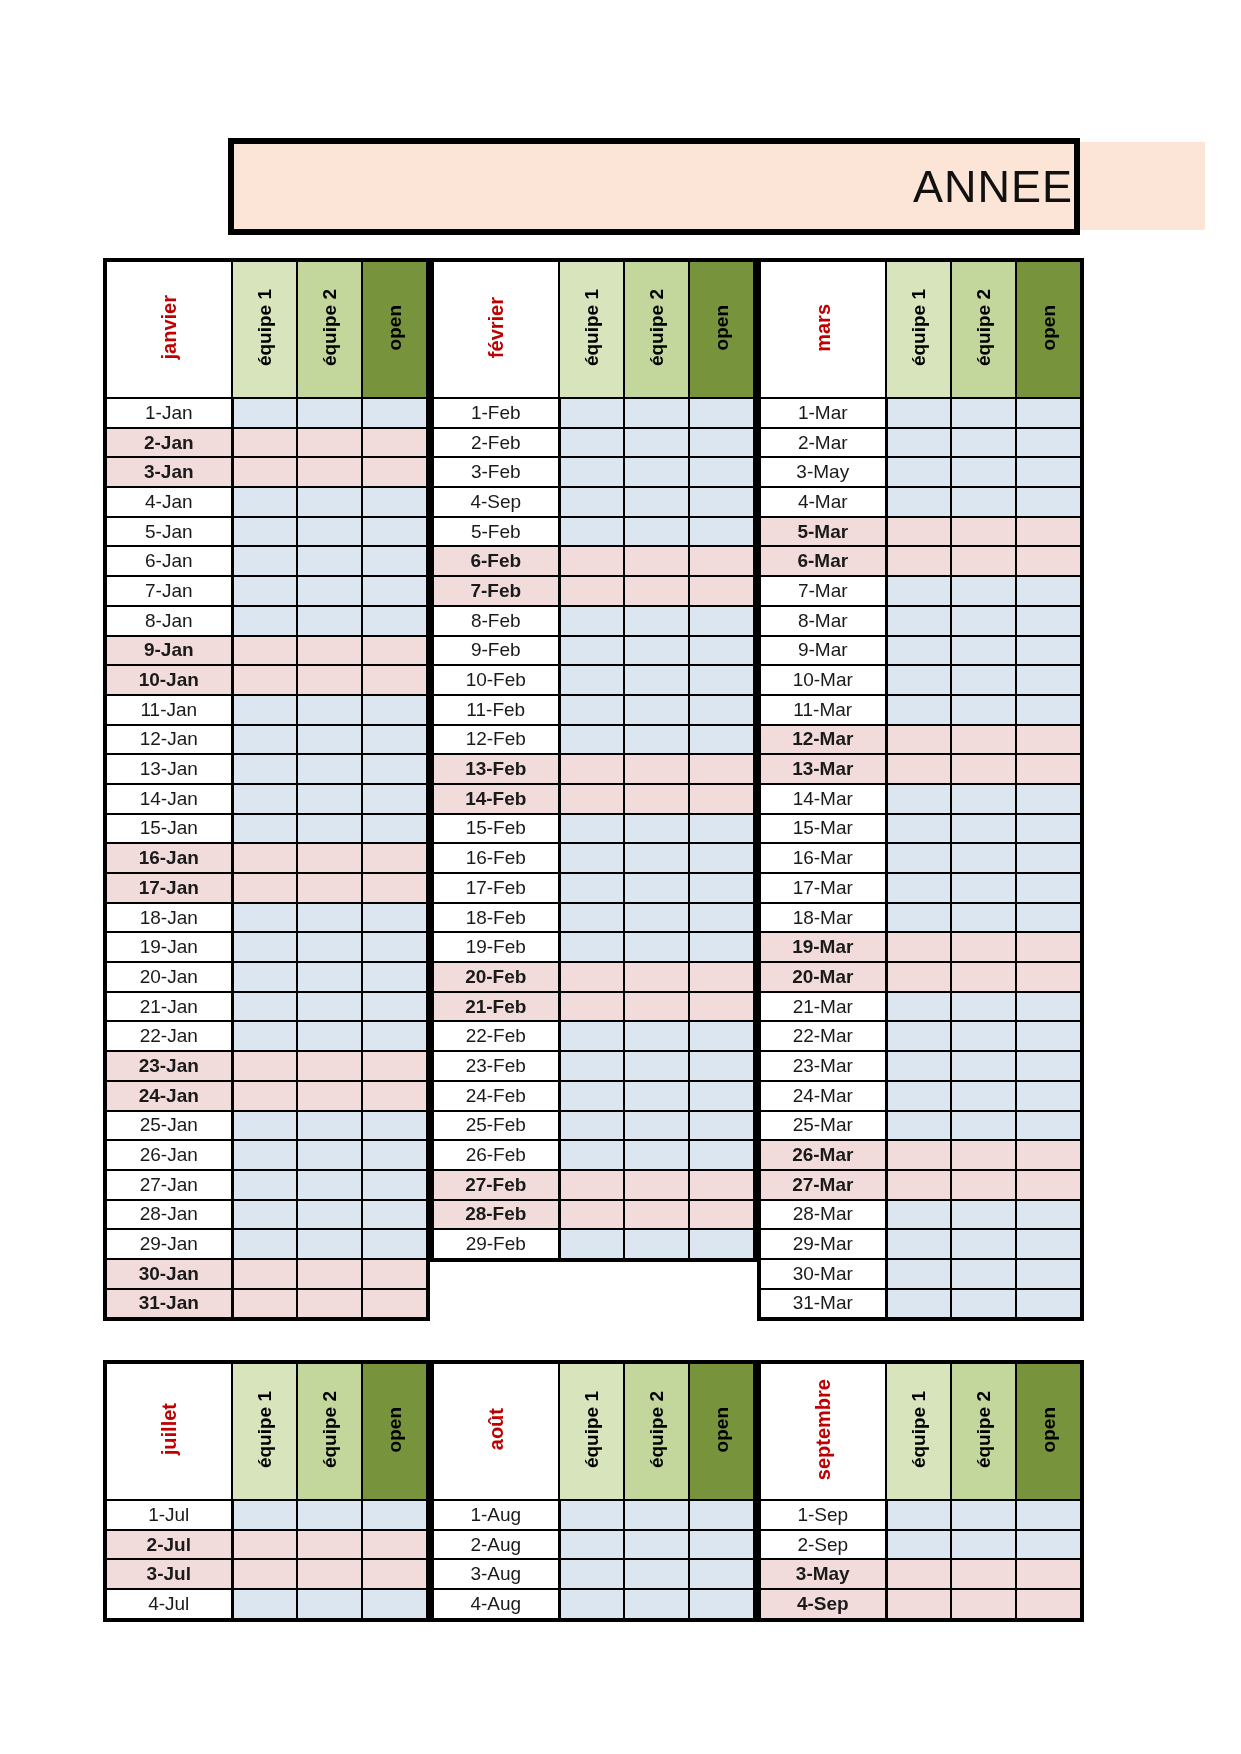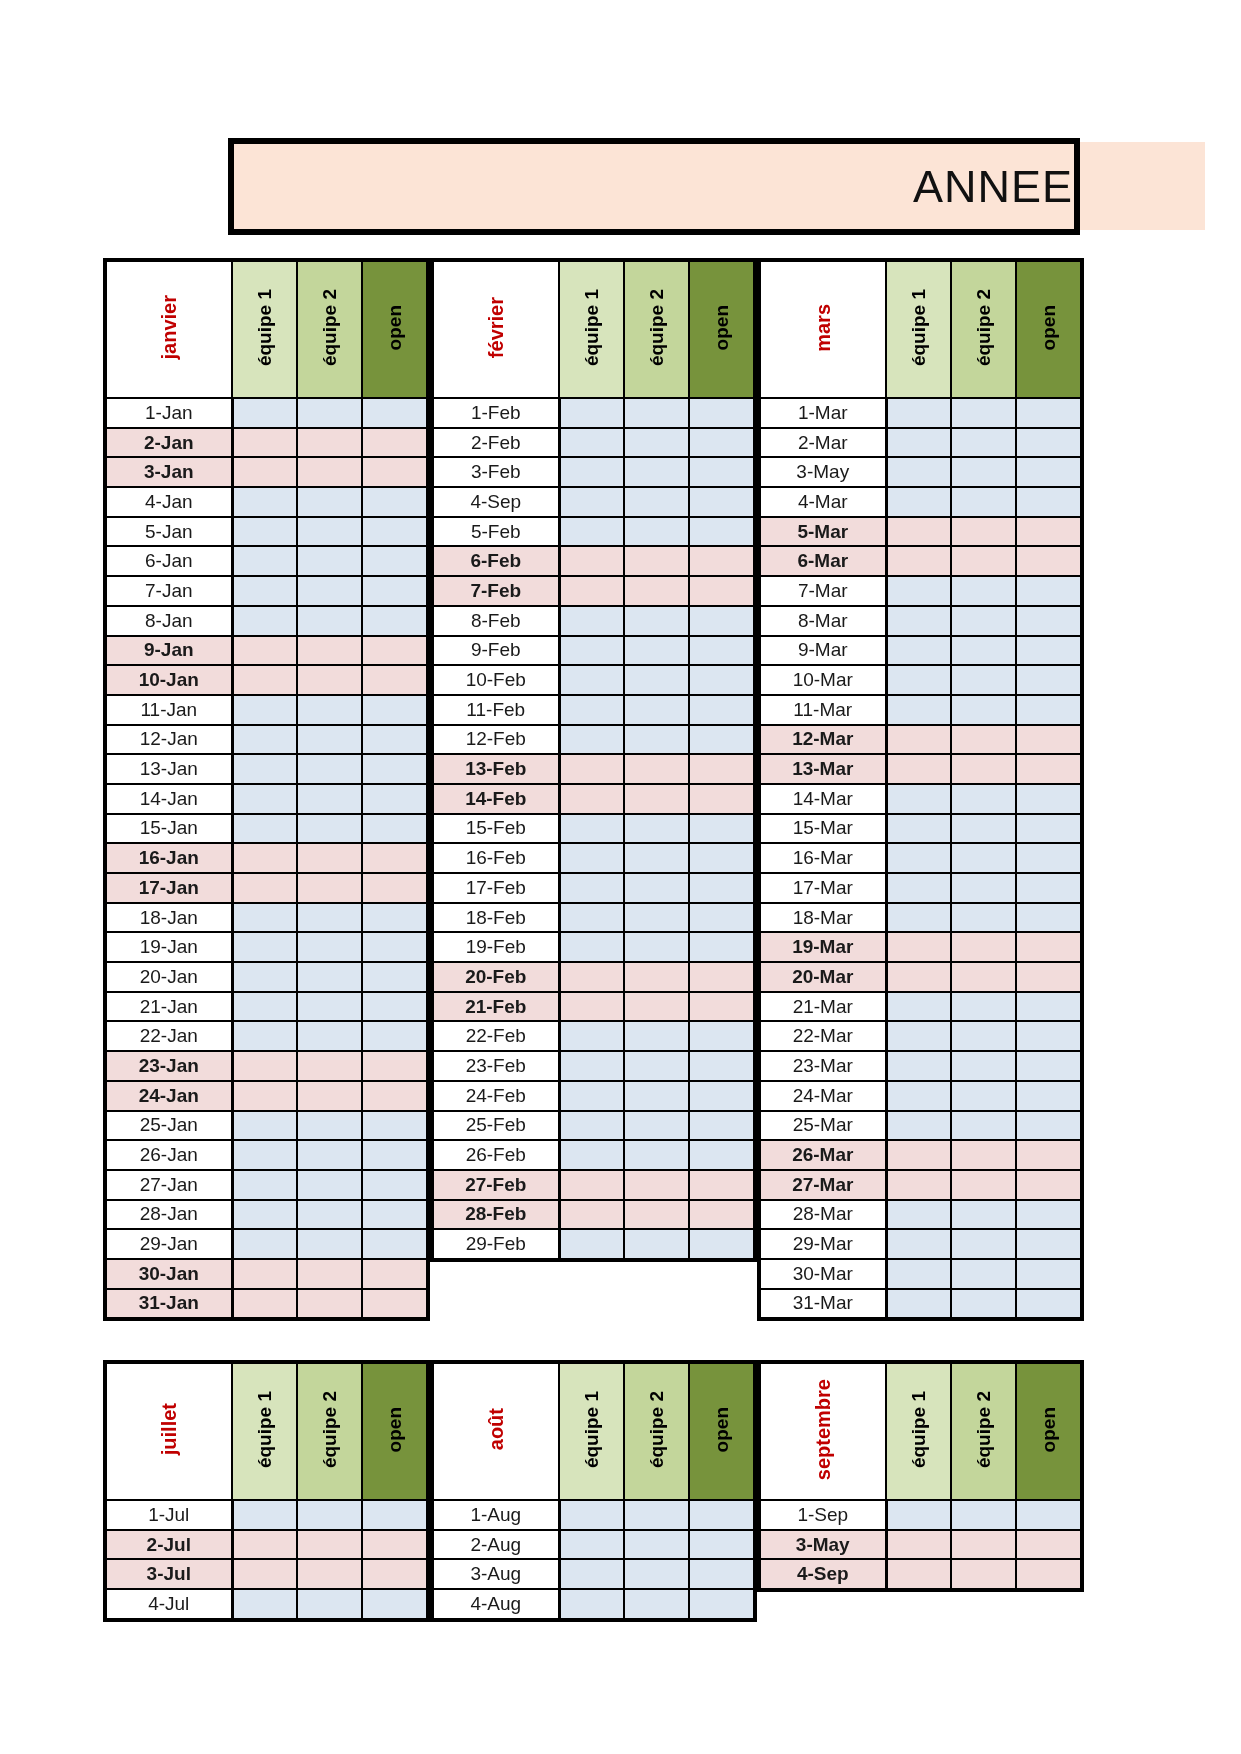--- a/index.html
+++ b/index.html
@@ -735,20 +735,26 @@
           <th class="team-col th-open"><span class="vtext">open</span></th>
         </tr>
       </thead>
       <tbody>
           <tr class="weekday">
             <td class="date">1-Sep</td>
             <td class="slot"></td>
             <td class="slot"></td>
             <td class="slot"></td>
           </tr>
+          <tr class="weekday">
+            <td class="date">2-Sep</td>
+            <td class="slot"></td>
+            <td class="slot"></td>
+            <td class="slot"></td>
+          </tr>
           <tr class="weekend">
             <td class="date">3-May</td>
             <td class="slot"></td>
             <td class="slot"></td>
             <td class="slot"></td>
           </tr>
           <tr class="weekend">
             <td class="date">4-Sep</td>
             <td class="slot"></td>
             <td class="slot"></td>

